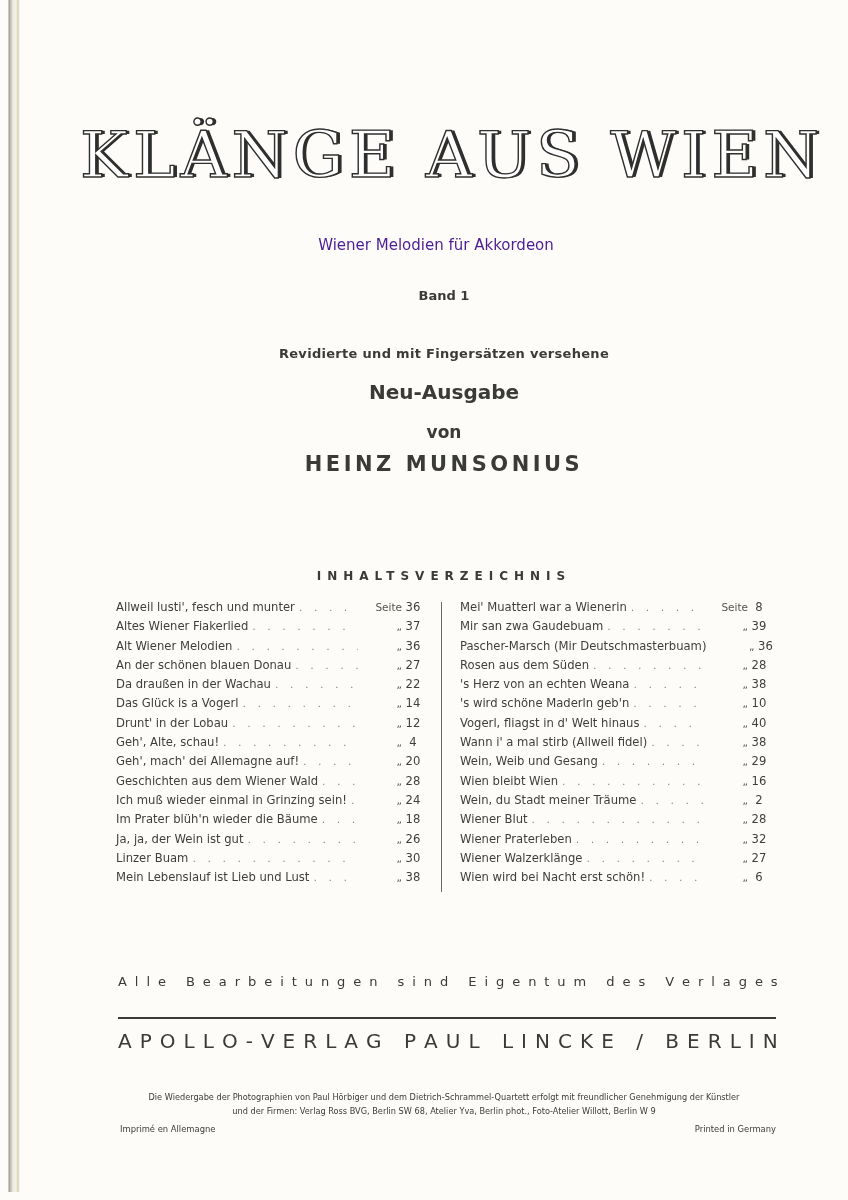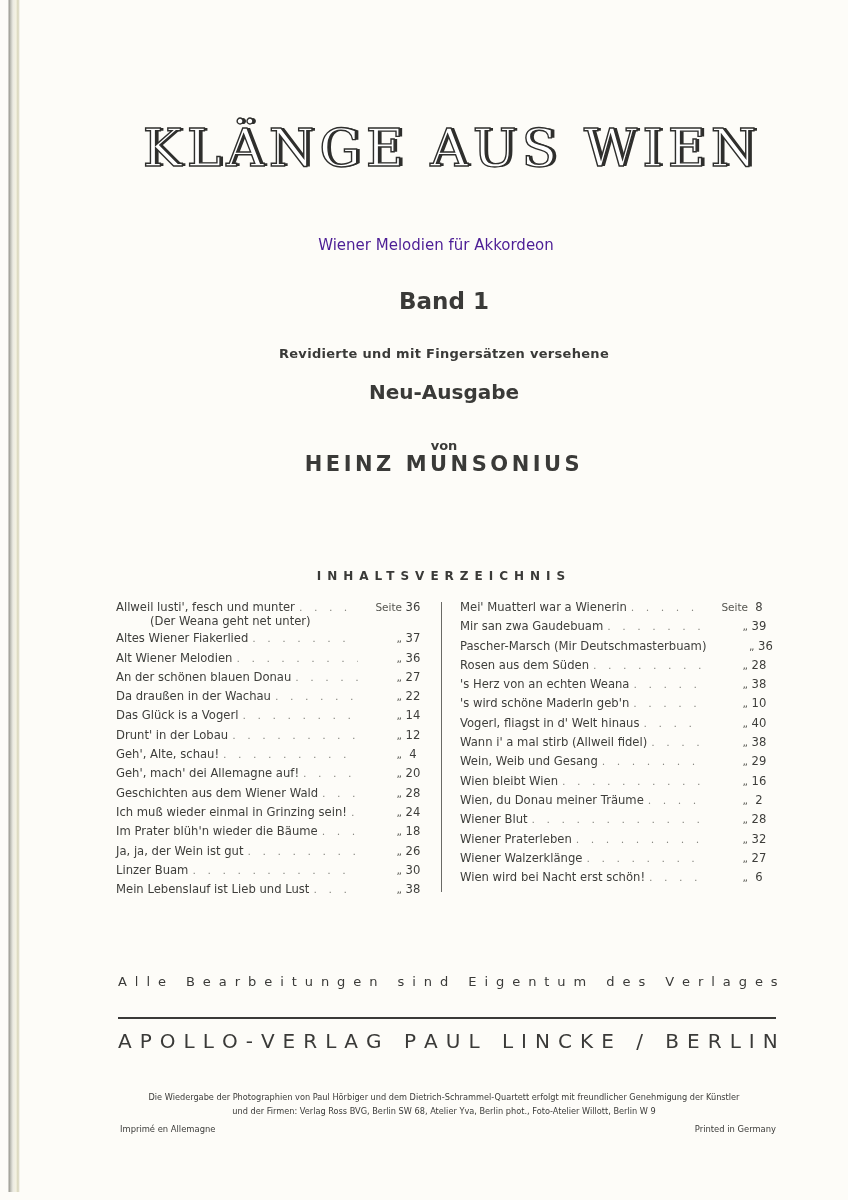--- a/index.html
+++ b/index.html
@@ -8,32 +8,32 @@
     background: #fdfcf8;
     font-family: "DejaVu Sans", sans-serif;
     color: #3a3a38;
   }
   .binding-edge {
     position: absolute; left: 8px; top: 0; width: 12px; height: 1192px;
     background: linear-gradient(to right, #fdfcf8 0px, #9a9a92 1px, #c8c8c0 3px, #ecebe2 5px, #f4f2e2 8px, #d6d3b8 10px, #fdfcf8 12px);
   }
   .title {
     position: absolute; left: 0; right: 0; top: 118px; text-align: center;
-    font-family: "DejaVu Serif", serif; font-size: 52px; letter-spacing: 5px;
+    font-family: "DejaVu Serif", serif; font-size: 64px; letter-spacing: 5px;
     color: #ffffff;
     -webkit-text-stroke: 1.4px #2f2f2d;
     text-shadow: 3px 0 0 #2f2f2d;
     padding-left: 56px;
   }
   .center { position: absolute; left: 0; right: 0; text-align: center; }
   .subtitle { top: 236px; font-size: 15px; font-weight: normal; color: #4c1d95; padding-left: 24px; }
-  .band { top: 288px; font-size: 23px; font-weight: bold; padding-left: 40px; }
+  .band { top: 288px; font-size: 13px; font-weight: bold; padding-left: 40px; }
   .revision { top: 346px; font-size: 13px; font-weight: bold; padding-left: 40px; letter-spacing: 0.3px; }
   .edition { top: 380px; font-size: 20px; font-weight: bold; padding-left: 40px; }
-  .von { top: 438px; font-size: 13px; font-weight: bold; padding-left: 40px; }
+  .von { top: 422px; font-size: 17px; font-weight: bold; padding-left: 40px; }
   .author { top: 452px; font-size: 21px; font-weight: bold; letter-spacing: 3.5px; padding-left: 40px; }
   .toc-heading { top: 569px; font-size: 12px; font-weight: bold; letter-spacing: 6px; padding-left: 40px; }
 
   .toc-col { position: absolute; top: 600px; }
   .toc-left { left: 116px; width: 308px; }
   .toc-right { left: 460px; width: 310px; }
   .toc-divider {
     position: absolute; left: 441px; top: 602px; width: 1px; height: 290px;
     background: #6a6a66;
   }
@@ -87,21 +87,20 @@
 
 <div class="center toc-heading">INHALTSVERZEICHNIS</div>
 
 <div class="toc-col toc-left" id="toc-left">
     <div class="toc-row">
       <span class="t">Allweil lusti', fesch und munter</span>
       <span class="dots">. . . . . . . . . . . . . . . . . . . . . . . . . . . . . . . .</span>
       <span class="q">Seite</span>
       <span class="p">36</span>
     </div>
-    <div class="toc-sub">(Der Weana geht net unter)</div>
     <div class="toc-row">
       <span class="t">Altes Wiener Fiakerlied</span>
       <span class="dots">. . . . . . . . . . . . . . . . . . . . . . . . . . . . . . . .</span>
       <span class="q">„</span>
       <span class="p">37</span>
     </div>
     <div class="toc-row">
       <span class="t">Alt Wiener Melodien</span>
       <span class="dots">. . . . . . . . . . . . . . . . . . . . . . . . . . . . . . . .</span>
       <span class="q">„</span>
@@ -236,21 +235,21 @@
       <span class="q">„</span>
       <span class="p">29</span>
     </div>
     <div class="toc-row">
       <span class="t">Wien bleibt Wien</span>
       <span class="dots">. . . . . . . . . . . . . . . . . . . . . . . . . . . . . . . .</span>
       <span class="q">„</span>
       <span class="p">16</span>
     </div>
     <div class="toc-row">
-      <span class="t">Wien, du Donau meiner Träume</span>
+      <span class="t">Wein, du Stadt meiner Träume</span>
       <span class="dots">. . . . . . . . . . . . . . . . . . . . . . . . . . . . . . . .</span>
       <span class="q">„</span>
       <span class="p">2</span>
     </div>
     <div class="toc-row">
       <span class="t">Wiener Blut</span>
       <span class="dots">. . . . . . . . . . . . . . . . . . . . . . . . . . . . . . . .</span>
       <span class="q">„</span>
       <span class="p">28</span>
     </div>

